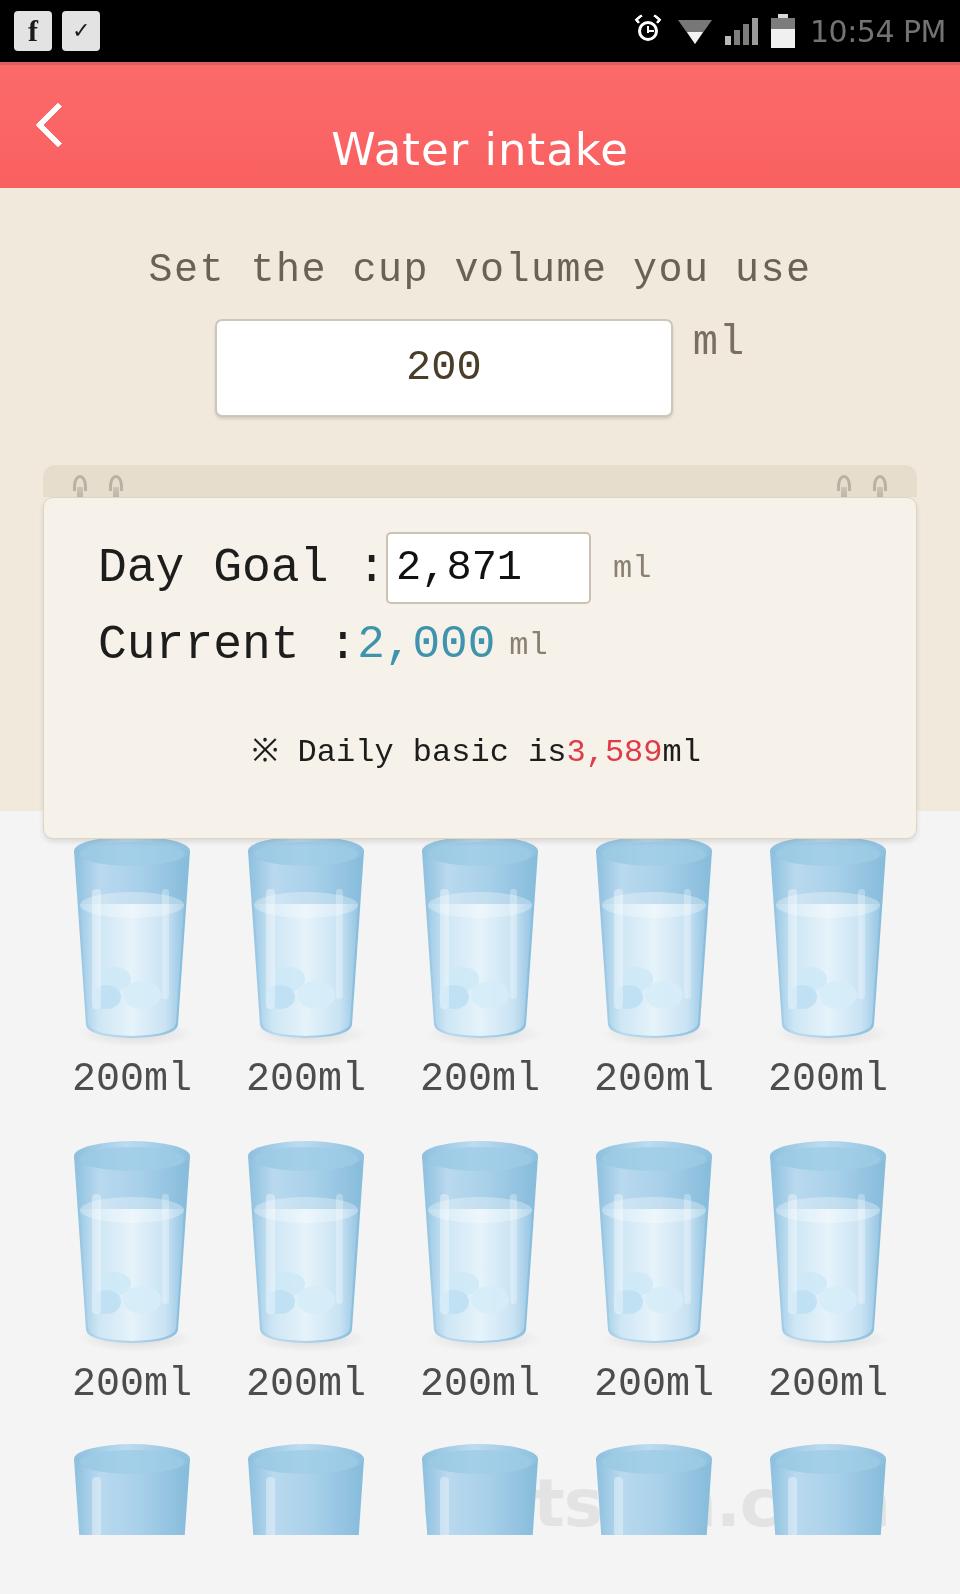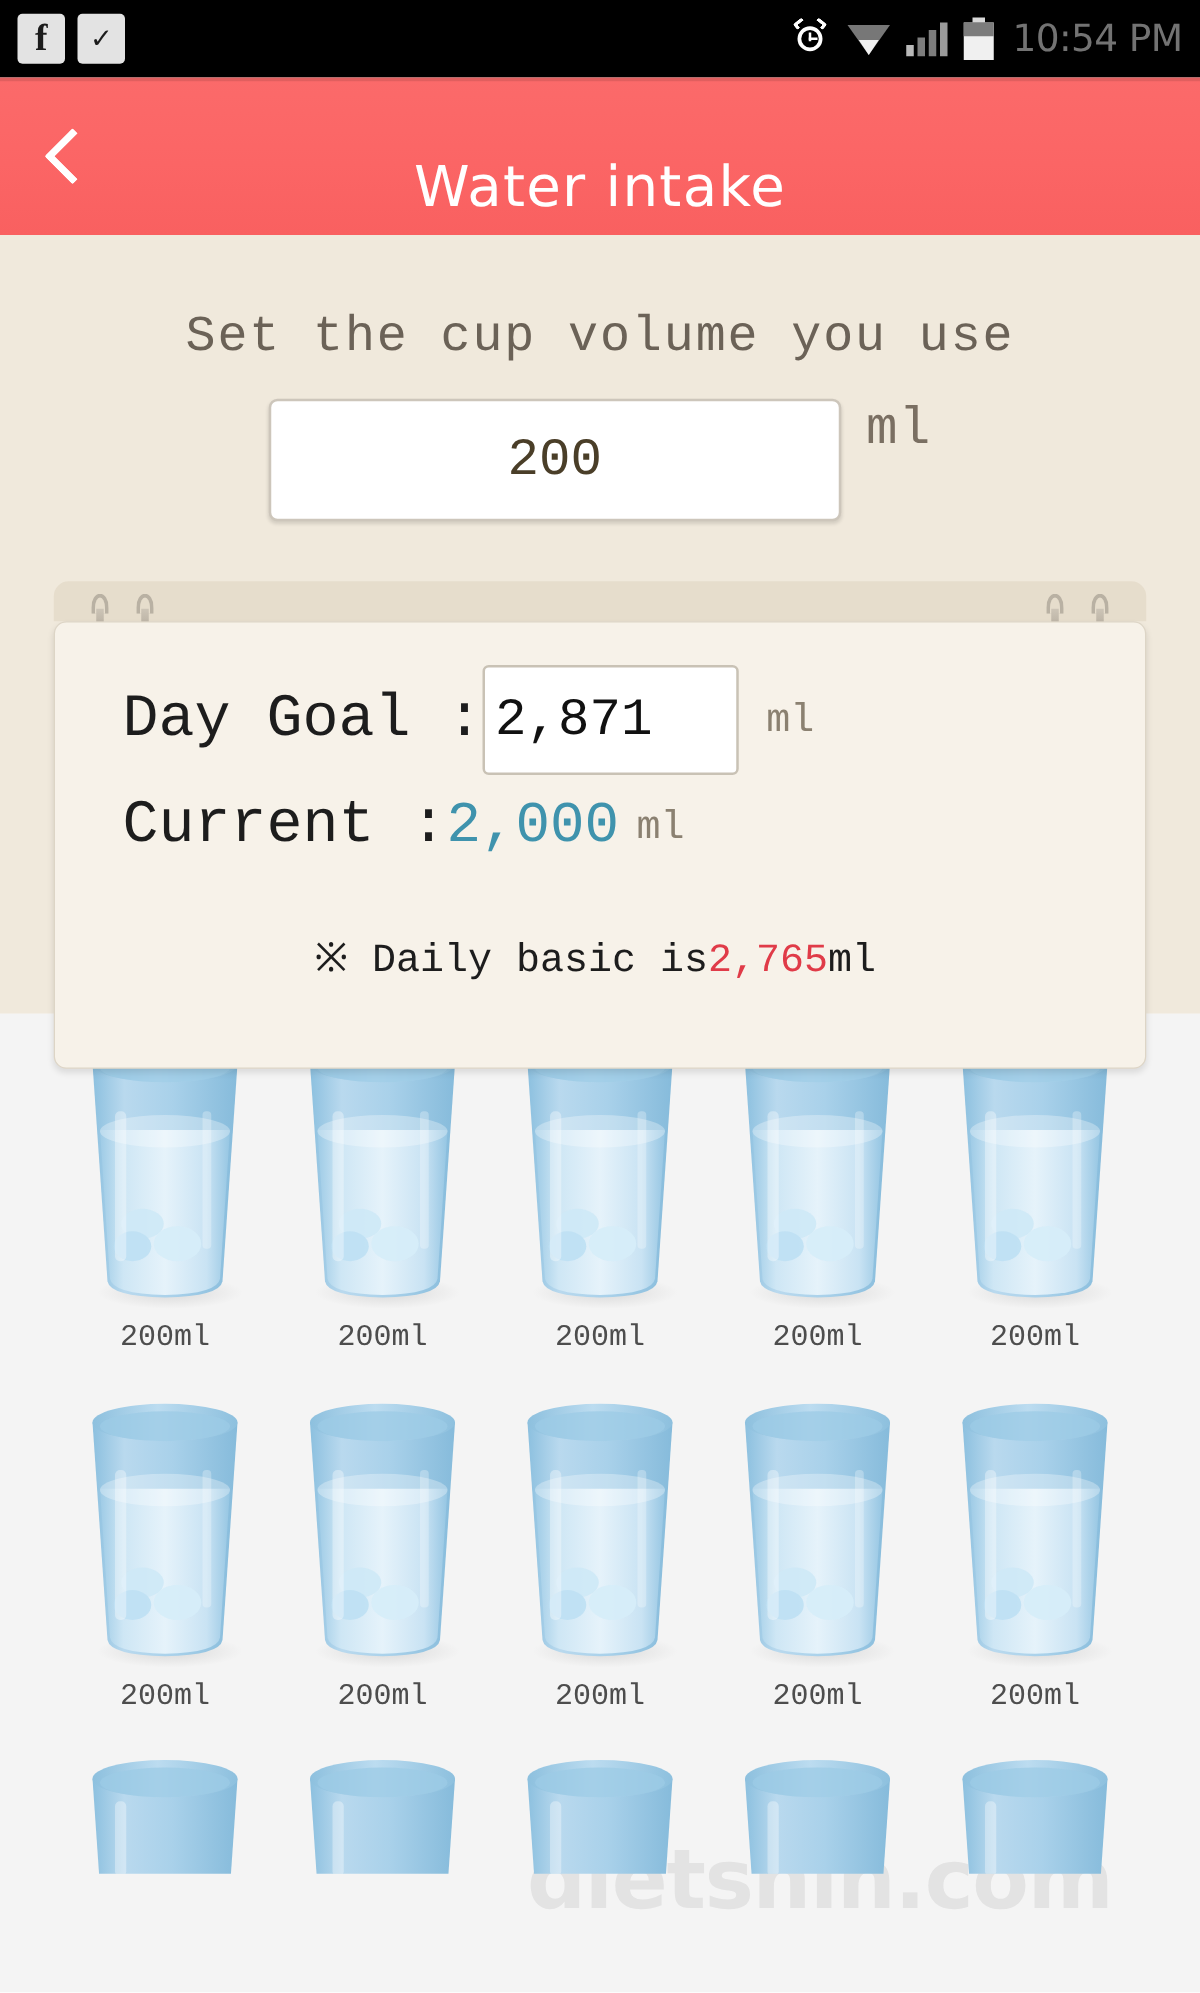--- a/index.html
+++ b/index.html
@@ -219,21 +219,21 @@
     margin-bottom: 10px;
   }
   .lbl {
     color: #1d1d1d;
     font-size: 48px;
     letter-spacing: 0px;
     white-space: pre;
   }
   .goal-input {
     width: 205px;
-    height: 88px;
+    height: 72px;
     background: #ffffff;
     border: 2px solid #c9c2b5;
     border-radius: 5px;
     color: #111111;
     font-size: 42px;
     font-family: "Liberation Mono", monospace;
     padding: 0 8px;
     box-sizing: border-box;
     outline: none;
   }
@@ -266,21 +266,21 @@
     padding-top: 18px;
   }
   .g-cell {
     width: 174px;
     display: flex;
     flex-direction: column;
     align-items: center;
   }
   .g-label {
     color: #4d4d4d;
-    font-size: 24px;
+    font-size: 40px;
     margin-top: 6px;
     font-family: "Liberation Mono", monospace;
   }
 
   .glass { width: 148px; height: 222px; position: relative; }
   .glass.clip { height: 98px; overflow: hidden; }
 
   .watermark {
     position: absolute;
     right: 70px;
@@ -378,21 +378,21 @@
         <span class="unit-sm">ml</span>
       </div>
 
       <div class="line" style="margin-top:14px;">
         <span class="lbl">Current :</span>
         <span class="cur-val">2,000</span>
         <span class="cur-unit">ml</span>
       </div>
 
       <div class="note">
-        <span>※ Daily basic is</span><span class="red">2,765</span><span>ml</span>
+        <span>※ Daily basic is</span><span class="red">3,589</span><span>ml</span>
       </div>
 
     </div>
   </div>
 </div>
 
 <div class="glass-area">
 
   <div class="watermark">dietshin.com</div>
 

